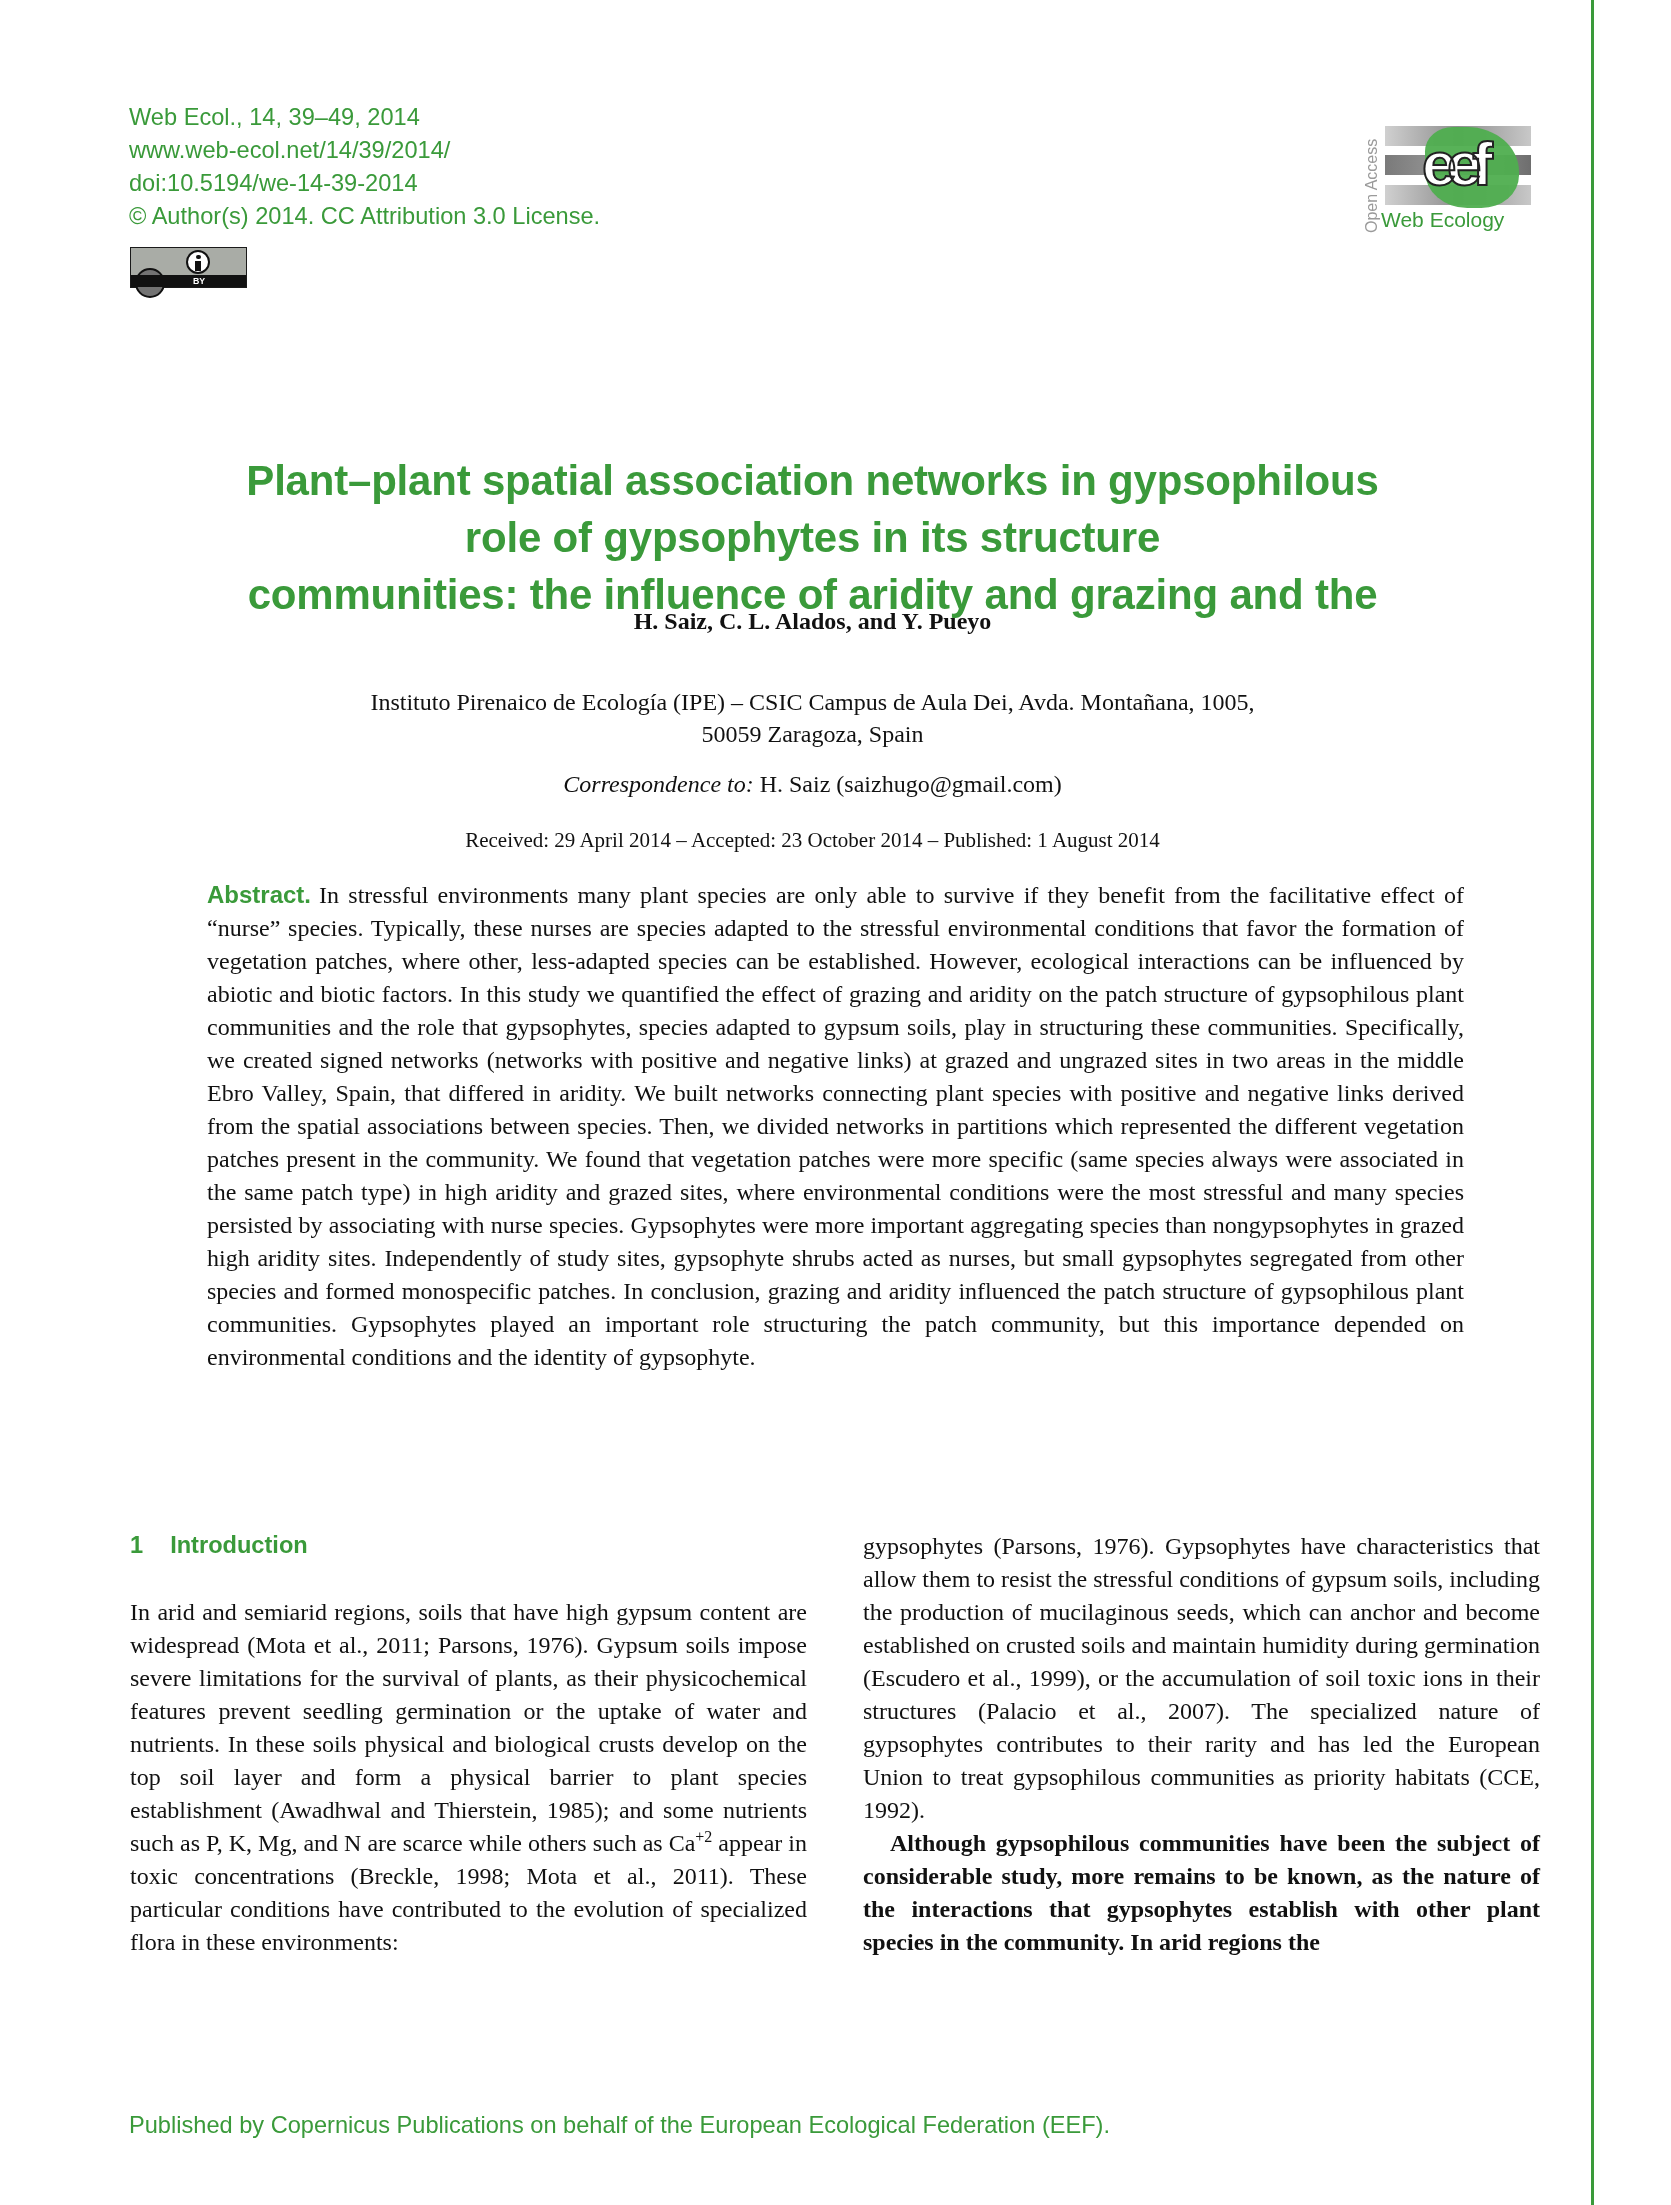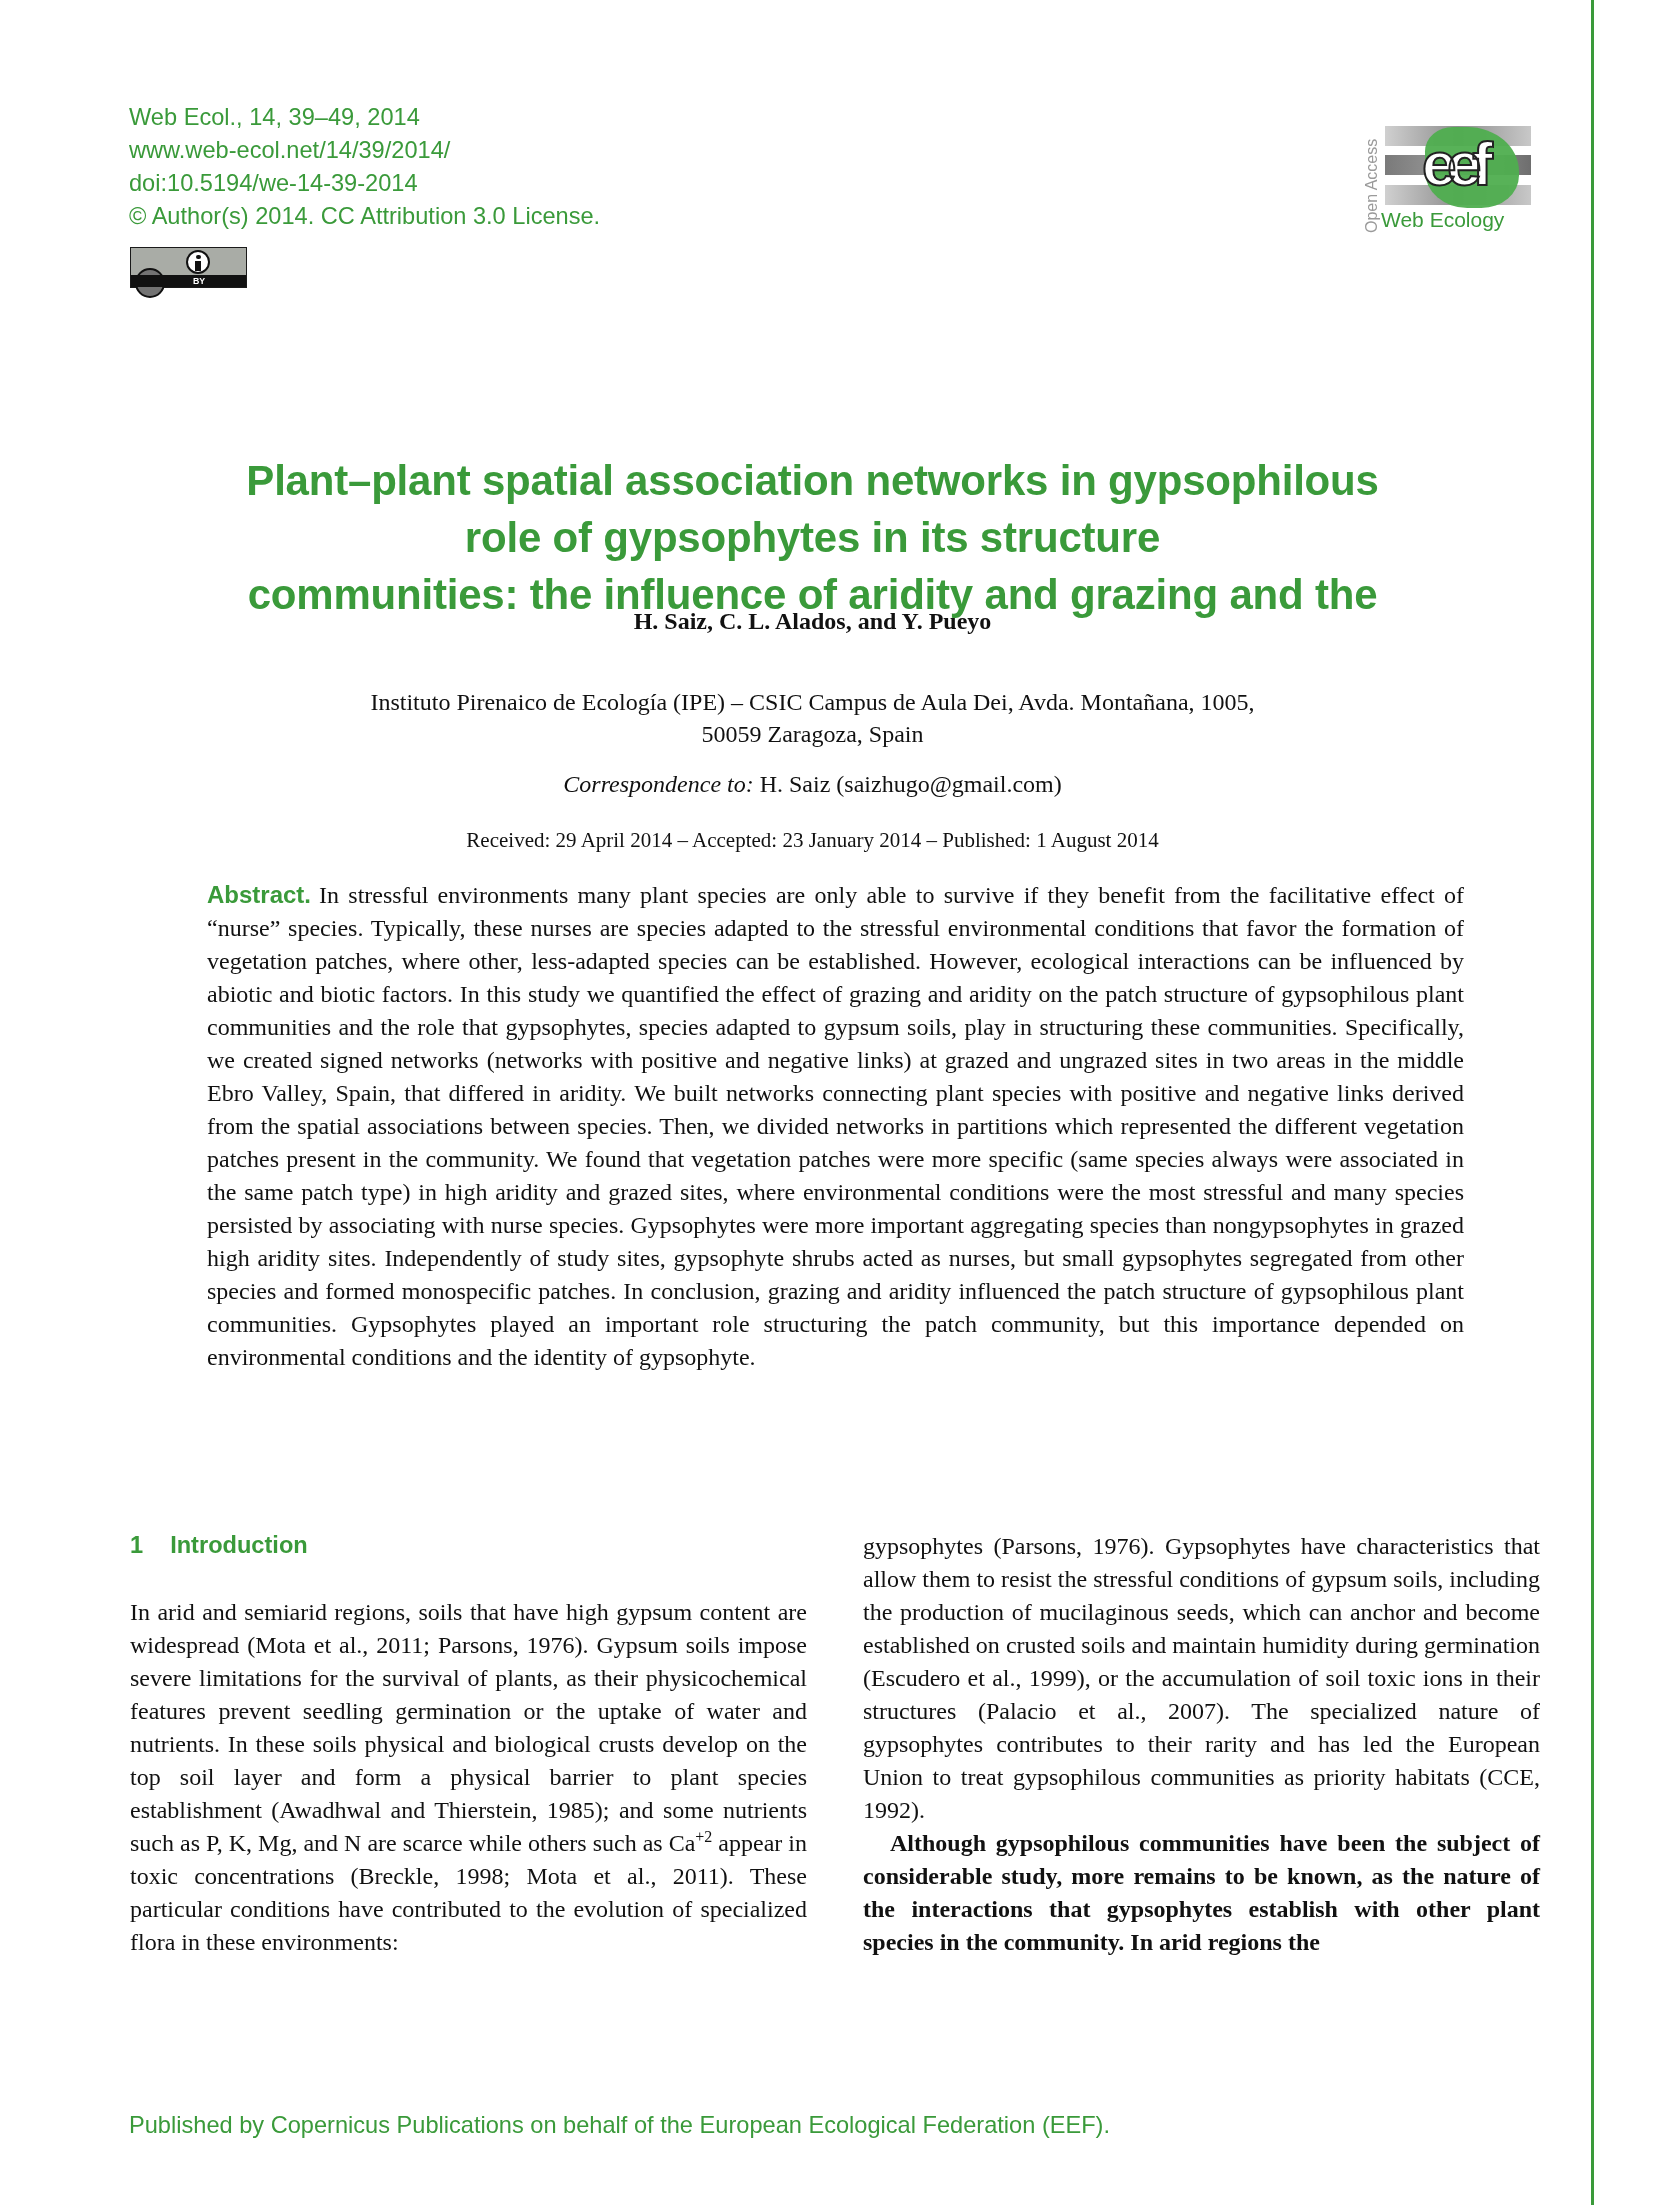--- a/index.html
+++ b/index.html
@@ -87,21 +87,21 @@
 
 <div class="abs affil serif">
   <div>Instituto Pirenaico de Ecología (IPE) – CSIC Campus de Aula Dei, Avda. Montañana, 1005,</div>
   <div>50059 Zaragoza, Spain</div>
 </div>
 
 <div class="abs corr serif">
   <i>Correspondence to:</i><span> H. Saiz (saizhugo@gmail.com)</span>
 </div>
 
-<div class="abs dates serif">Received: 29 April 2014 – Accepted: 23 January 2014 – Published: 1 August 2014</div>
+<div class="abs dates serif">Received: 29 April 2014 – Accepted: 23 October 2014 – Published: 1 August 2014</div>
 
 <div class="abs abstract serif">
   <span class="label">Abstract.</span><span>In stressful environments many plant species are only able to survive if they benefit from the facilitative effect of “nurse” species. Typically, these nurses are species adapted to the stressful environmental conditions that favor the formation of vegetation patches, where other, less-adapted species can be established. However, ecological interactions can be influenced by abiotic and biotic factors. In this study we quantified the effect of grazing and aridity on the patch structure of gypsophilous plant communities and the role that gypsophytes, species adapted to gypsum soils, play in structuring these communities. Specifically, we created signed networks (networks with positive and negative links) at grazed and ungrazed sites in two areas in the middle Ebro Valley, Spain, that differed in aridity. We built networks connecting plant species with positive and negative links derived from the spatial associations between species. Then, we divided networks in partitions which represented the different vegetation patches present in the community. We found that vegetation patches were more specific (same species always were associated in the same patch type) in high aridity and grazed sites, where environmental conditions were the most stressful and many species persisted by associating with nurse species. Gypsophytes were more important aggregating species than nongypsophytes in grazed high aridity sites. Independently of study sites, gypsophyte shrubs acted as nurses, but small gypsophytes segregated from other species and formed monospecific patches. In conclusion, grazing and aridity influenced the patch structure of gypsophilous plant communities. Gypsophytes played an important role structuring the patch community, but this importance depended on environmental conditions and the identity of gypsophyte.</span>
 </div>
 
 <div class="abs sec-head sans green">
   <span class="num">1</span><span>Introduction</span>
 </div>
 
 <div class="abs col col-left serif">

